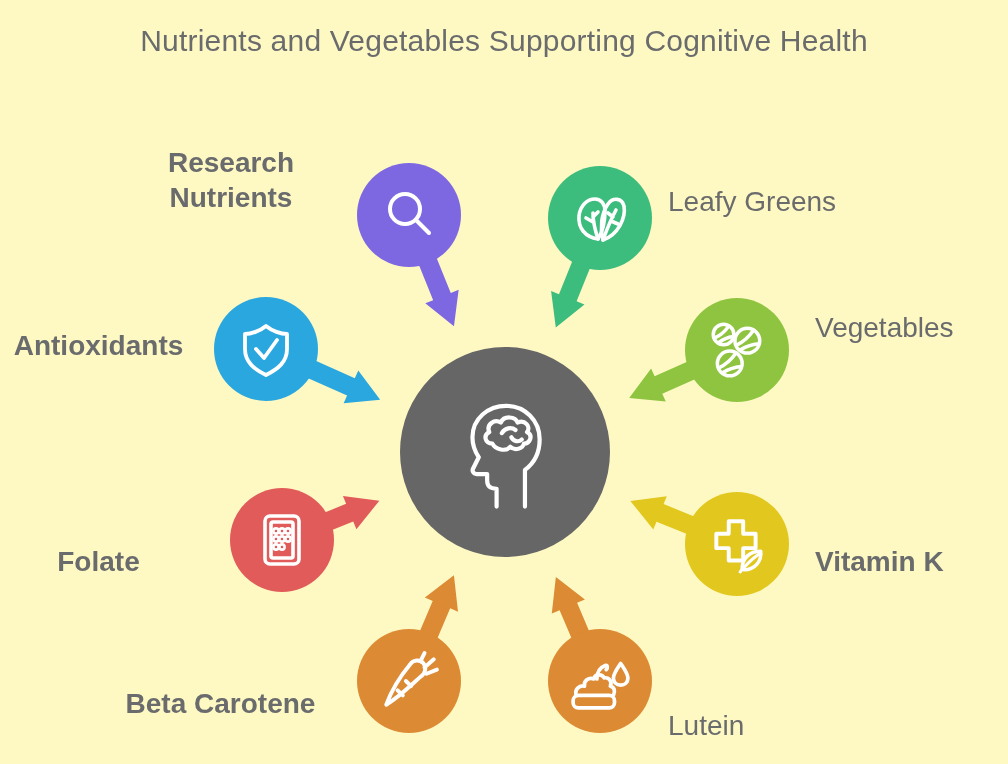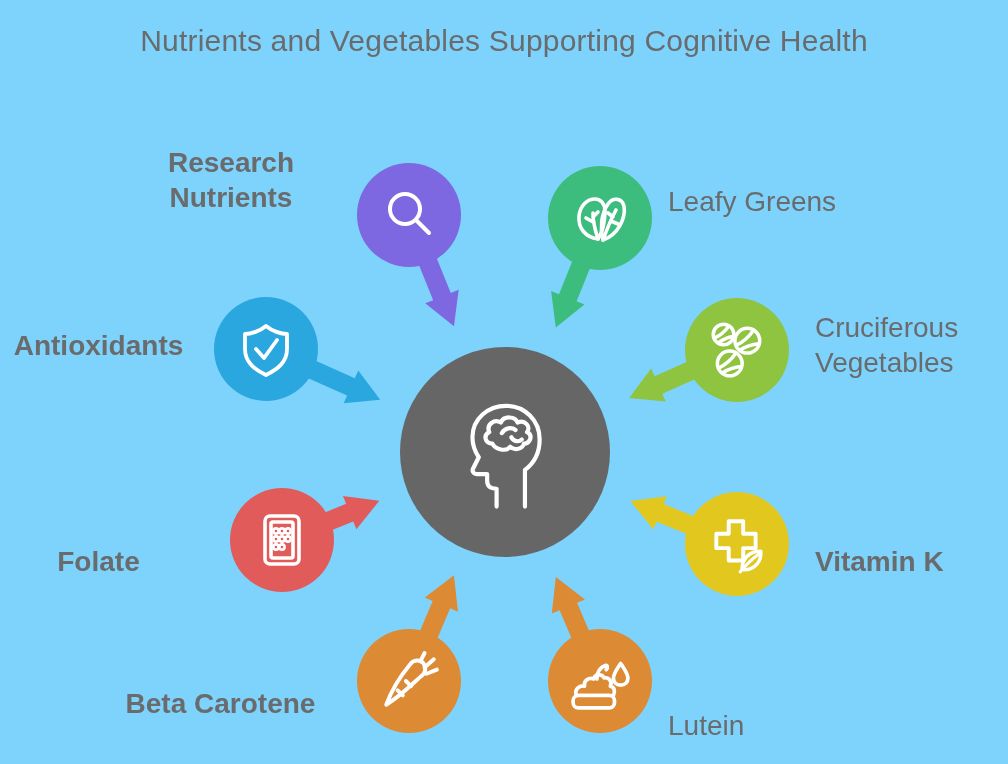--- a/index.html
+++ b/index.html
@@ -1,17 +1,17 @@
 <!DOCTYPE html>
 <html style="--c-text: #6a6b6d; --c-center-circle: #666666; --c-background: #ffffff;"><head>
 <meta charset="utf-8">
 <style>
   html,body{margin:0;padding:0;background:#ffffff;}
   .canvas{
-    position:relative;width:1008px;height:764px;background:#7dd3fc;
+    position:relative;width:1008px;height:764px;background:#fef9c3;
     font-family:"Liberation Sans",sans-serif;overflow:hidden;
   }
   .title{
     position:absolute;left:0;top:24px;width:1008px;text-align:center;
     font-size:30px;color:var(--c-text,#6a6b6d);letter-spacing:.2px;
   }
   .arrow-layer{position:absolute;left:0;top:0;width:1008px;height:764px;}
   .node{
     position:absolute;width:104px;height:104px;border-radius:50%;
     display:flex;align-items:center;justify-content:center;
@@ -165,21 +165,20 @@
     </svg>
   </div>
 
   <div class="label right" style="left:120px;top:145px;width:222px;">
     <div>Research</div>
     <div>Nutrients</div>
   </div>
   <div class="label" style="left:668px;top:184px;text-align:center;">Leafy Greens</div>
   <div class="label right" style="left:0px;top:328px;width:197px;">Antioxidants</div>
   <div class="label" style="left:815px;top:310px;">
-    <div>Cruciferous</div>
     <div>Vegetables</div>
   </div>
   <div class="label right" style="left:0px;top:544px;width:197px;">Folate</div>
   <div class="label" style="left:815px;top:544px;font-weight:bold;">Vitamin K</div>
   <div class="label right" style="left:100px;top:686px;width:241px;">Beta Carotene</div>
   <div class="label" style="left:668px;top:708px;">Lutein</div>
 
 </div>
 
 </body></html>

